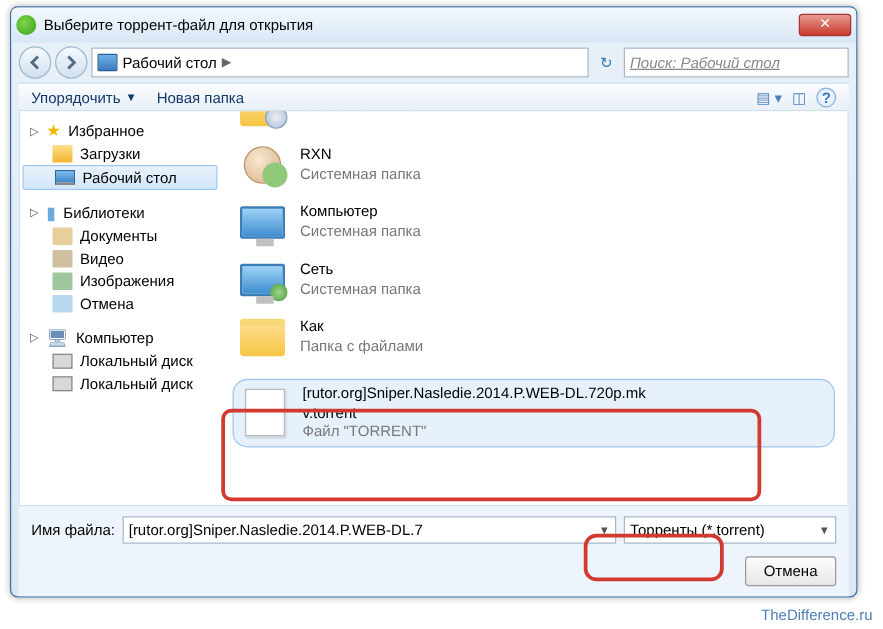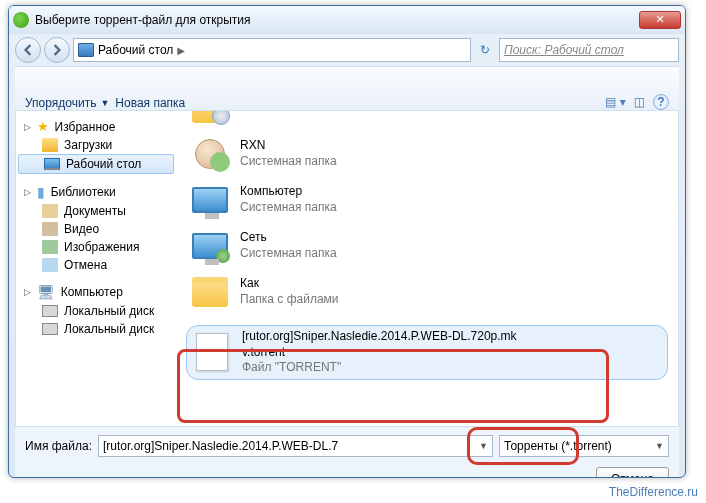--- a/index.html
+++ b/index.html
@@ -10,21 +10,21 @@
   .title-text { flex: 1; font-size: 12px; color: #000; }
   .close-btn { width: 42px; height: 18px; background: linear-gradient(#e89b91, #c83a2e); border: 1px solid #a33; border-radius: 3px; color: #fff; text-align: center; line-height: 14px; font-size: 11px; cursor: pointer; }
   .navbar { height: 32px; margin: 0 6px; display: flex; align-items: center; gap: 3px; }
   .nav-btn { width: 26px; height: 26px; border-radius: 50%; background: linear-gradient(#f5f9fd,#d1e1f0); border: 1px solid #9fb8cf; display:flex; align-items:center; justify-content:center; color:#546d86; cursor:pointer; }
   .nav-btn svg { width:12px; height:12px; }
   .addrbar { flex:1; height: 24px; background: #fff; border: 1px solid #a6b8ca; display:flex; align-items:center; padding: 0 4px; gap:4px; }
   .addrbar .chevron { color:#666; font-size:10px; }
   .desk-icn { width:16px; height:14px; background:linear-gradient(#6fb0e8,#3a7dbf); border:1px solid #2a5d8f; border-radius:1px; position:relative; }
   .searchbox { width: 180px; height:24px; background:#fff; border:1px solid #a6b8ca; display:flex; align-items:center; padding:0 4px; color:#888; font-style:italic; gap:4px;text-decoration:underline; }
   .refresh-btn {width:22px; height:22px; display:flex; align-items:center; justify-content:center; color:#3a78b8; cursor:pointer;}
-  .toolbar { height:45px; background: linear-gradient(#fbfdff,#e8f0f8); border-top:1px solid #cfe0ef; border-bottom:1px solid #cfe0ef; margin:0 6px; display:flex; align-items:flex-end; padding:0 10px; gap:6px; }
+  .toolbar { height:23px; background: linear-gradient(#fbfdff,#e8f0f8); border-top:1px solid #cfe0ef; border-bottom:1px solid #cfe0ef; margin:0 6px; display:flex; align-items:center; padding:0 10px; gap:16px; }
   .tool-item { color:#13386a; display:flex; align-items:center; gap:4px; cursor:pointer; }
   .tool-right { margin-left:auto; display:flex; gap:8px; align-items:center; }
   .tool-icn { color:#4d80b9; cursor:pointer; }
   .body { display:flex; height: 316px; margin:0 6px; background:#fff; border:1px solid #cfe0ef; border-top:none; }
   .sidebar { width: 160px; overflow:hidden; padding:6px 0; }
   .side-sec { margin-bottom:8px; }
   .side-head, .side-item { display:flex; align-items:center; gap:6px; padding: 2px 4px 2px 8px; cursor:pointer; }
   .side-head .tri { font-size:9px; color:#555; }
   .side-item { padding-left: 26px; color:#000; }
   .side-item.sel { background: linear-gradient(#e9f2fc,#d2e6fb); border:1px solid #9dc6f2; border-radius:2px; padding-left:25px; margin:0 2px; }

